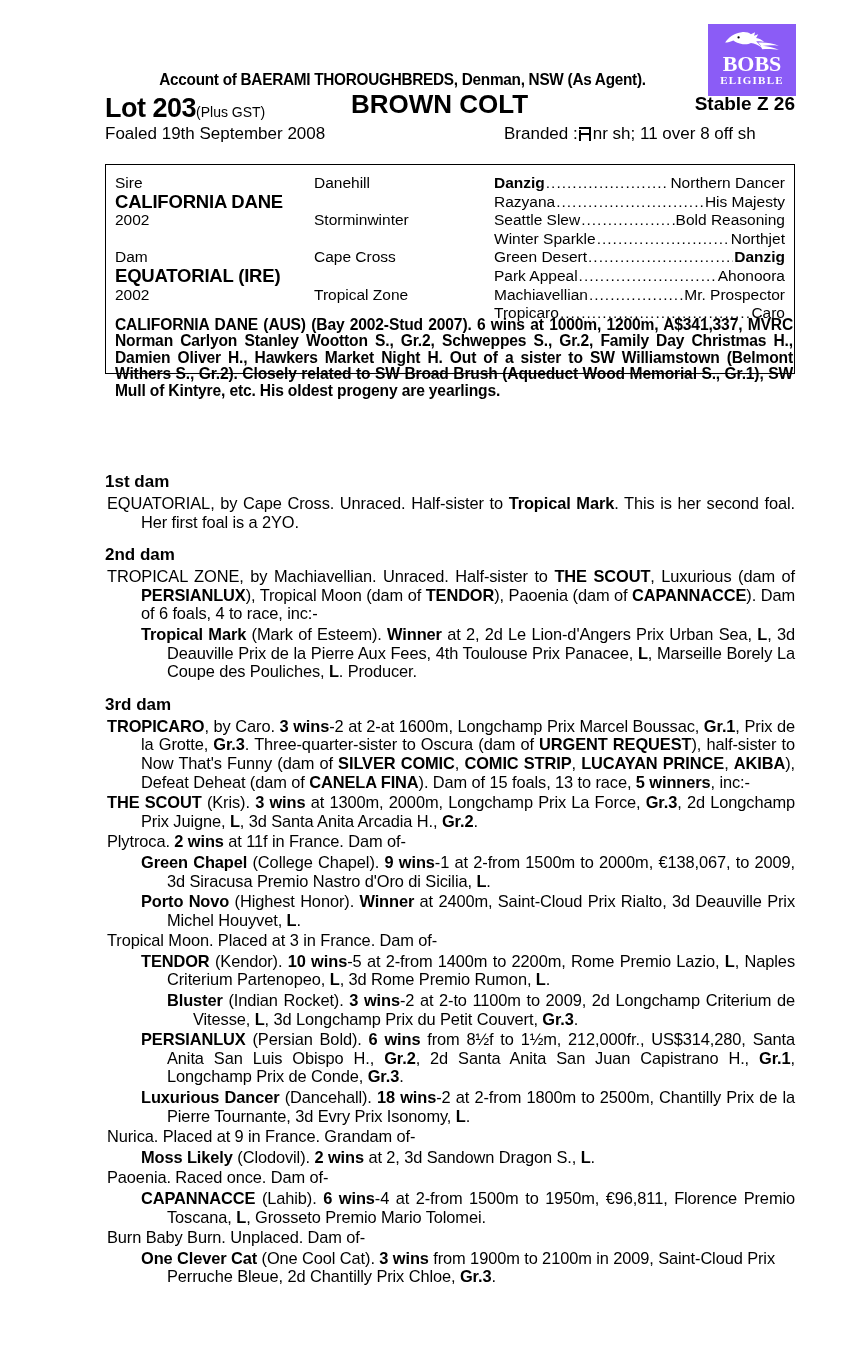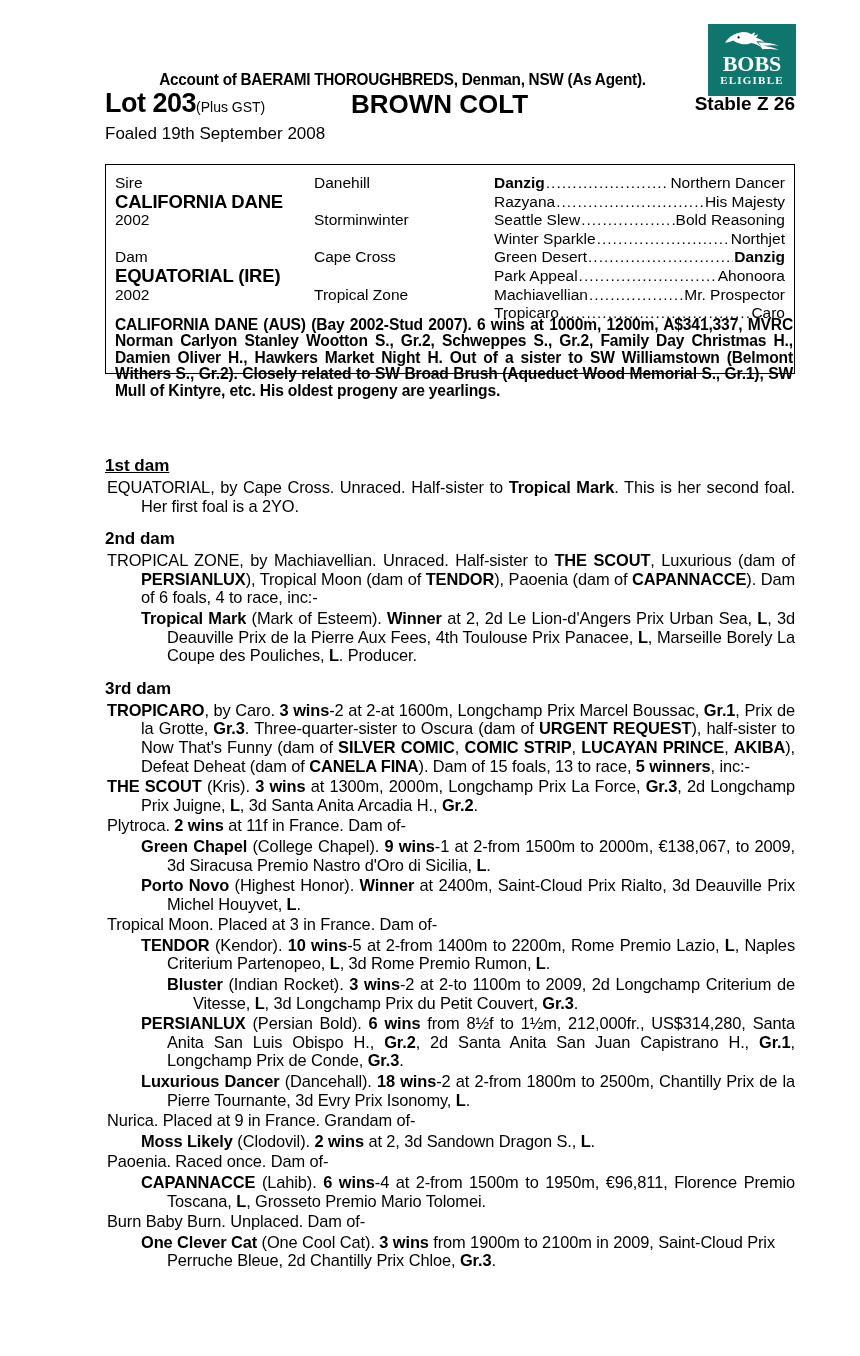--- a/index.html
+++ b/index.html
@@ -16,35 +16,35 @@
   .acct-row{position:relative;height:62px;}
   .acct{
     position:absolute;left:0;top:46px;width:595px;
     text-align:center;
     font-weight:bold;font-size:16.5px;letter-spacing:-0.3px;
     transform:scaleX(.93);transform-origin:center;
     white-space:nowrap;
   }
   .bobs{
     position:absolute;right:-1px;top:0;
-    width:88px;height:72px;background:#0f766e;
+    width:88px;height:72px;background:#8b5cf6;
     display:flex;flex-direction:column;align-items:center;justify-content:flex-start;
   }
   .bobs-horse{width:62px;height:26px;margin-top:3px;}
   .bobs-name{
     color:#fff;font-family:"Liberation Serif",serif;font-weight:bold;
     font-size:22px;line-height:20px;letter-spacing:0px;margin-top:1px;
   }
   .bobs-sub{
     color:#fff;font-family:"Liberation Serif",serif;font-weight:bold;
     font-size:11px;line-height:12px;letter-spacing:1.2px;
   }
 
   .lot-row{position:relative;height:32px;margin-top:2px;}
-  .lot{position:absolute;left:0;top:0;font-weight:bold;font-size:27px;line-height:30px;letter-spacing:-0.5px;}
+  .lot{position:absolute;left:0;top:0;font-weight:bold;font-size:27px;line-height:40px;letter-spacing:-0.5px;}
   .lot .gst{font-weight:normal;font-size:14px;letter-spacing:0;}
   .colt{position:absolute;left:246px;top:1px;font-weight:bold;font-size:26px;line-height:30px;letter-spacing:0px;}
   .stable{position:absolute;right:0;top:4px;font-weight:bold;font-size:19px;line-height:24px;}
 
   .foal-row{position:relative;height:26px;margin-top:4px;font-size:17px;}
   .foaled{position:absolute;left:0;top:0;text-align:center;}
   .branded{position:absolute;left:399px;top:0;white-space:nowrap;}
   .brandmark{display:inline-block;position:relative;width:15px;height:15px;vertical-align:-2px;}
   .brandmark:before{content:"";position:absolute;left:1px;top:4px;width:2px;height:11px;background:#000;}
   .brandmark:after{content:"";position:absolute;left:11px;top:1px;width:2px;height:14px;background:#000;}
@@ -78,21 +78,21 @@
 
   
   .sire-note{
     position:absolute;left:115px;top:317px;width:678px;
     font-weight:bold;font-size:15.6px;line-height:16.4px;
     text-align:justify;letter-spacing:-0.15px;
   }
 
   .dams{position:absolute;left:105px;top:456px;width:692px;}
   .dam-head{font-weight:bold;font-size:17px;line-height:20px;margin-top:14px;margin-bottom:1px;}
-  .dam-head.first{margin-top:0;text-decoration:underline;}
+  .dam-head.first{margin-top:16px;}
   p.e{
     margin:2px;font-size:16.4px;line-height:18.6px;
     text-align:justify;text-justify:inter-word;
     letter-spacing:-0.1px;
   }
   p.e.l0{padding-left:0;text-indent:0;}
   p.e.l0h{padding-left:34px;text-indent:-34px;}
   p.e.l1{padding-left:60px;text-indent:-26px;}
   p.e.l2{padding-left:86px;text-indent:-26px;}
   p.e:last-child{text-align:left;}
@@ -121,20 +121,21 @@
     </div>
 
     <div class="lot-row">
       <div class="lot"><span>Lot 203</span><span class="gst">(Plus GST)</span></div>
       <div class="colt">BROWN COLT</div>
       <div class="stable">Stable Z 26</div>
     </div>
 
     <div class="foal-row">
       <div class="foaled">Foaled 19th September 2008</div>
+      <div class="branded"><span>Branded :</span><span class="brandmark"><i></i><u></u></span><span>nr sh; 11 over 8 off sh</span></div>
     </div>
   </div>
 
   <div class="ped">
     <div class="ped-grid" id="ped-grid">
         <div class="ped-row" style="top: 4px;">
           <div class="c1">Sire</div>
           <div class="c2">Danehill</div>
           <div class="c3">
             <span class="l b">Danzig</span>

